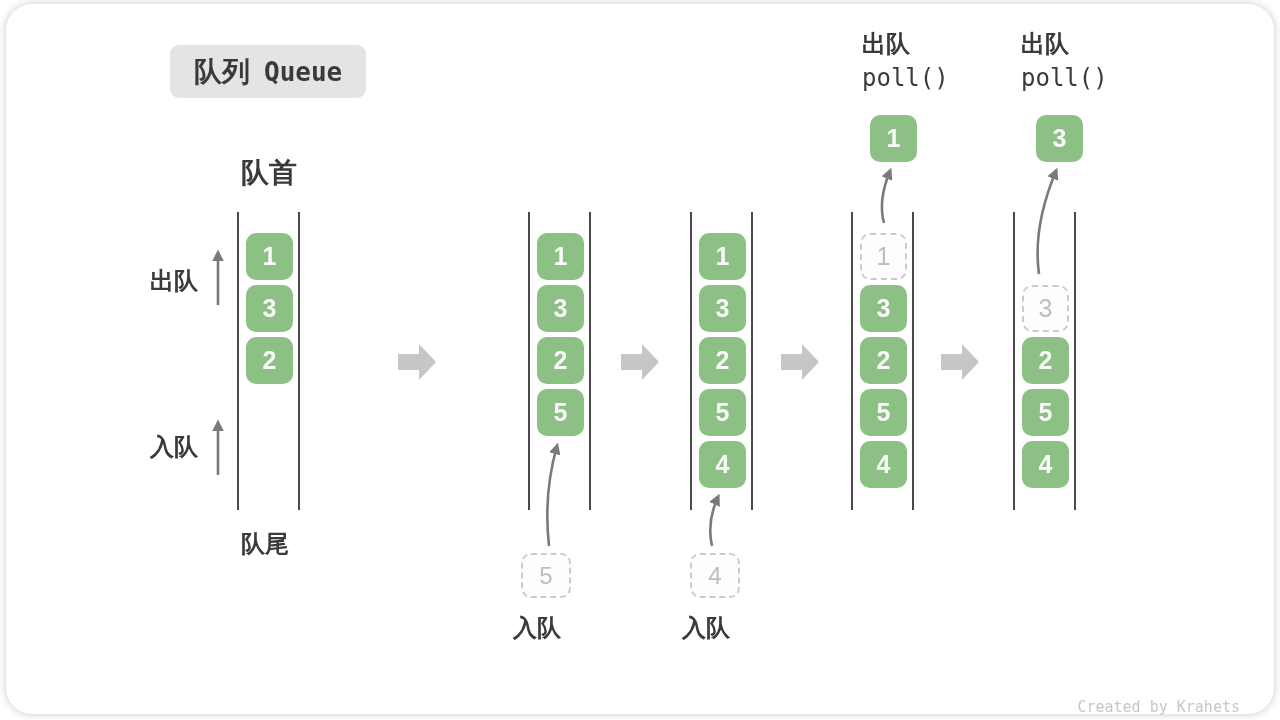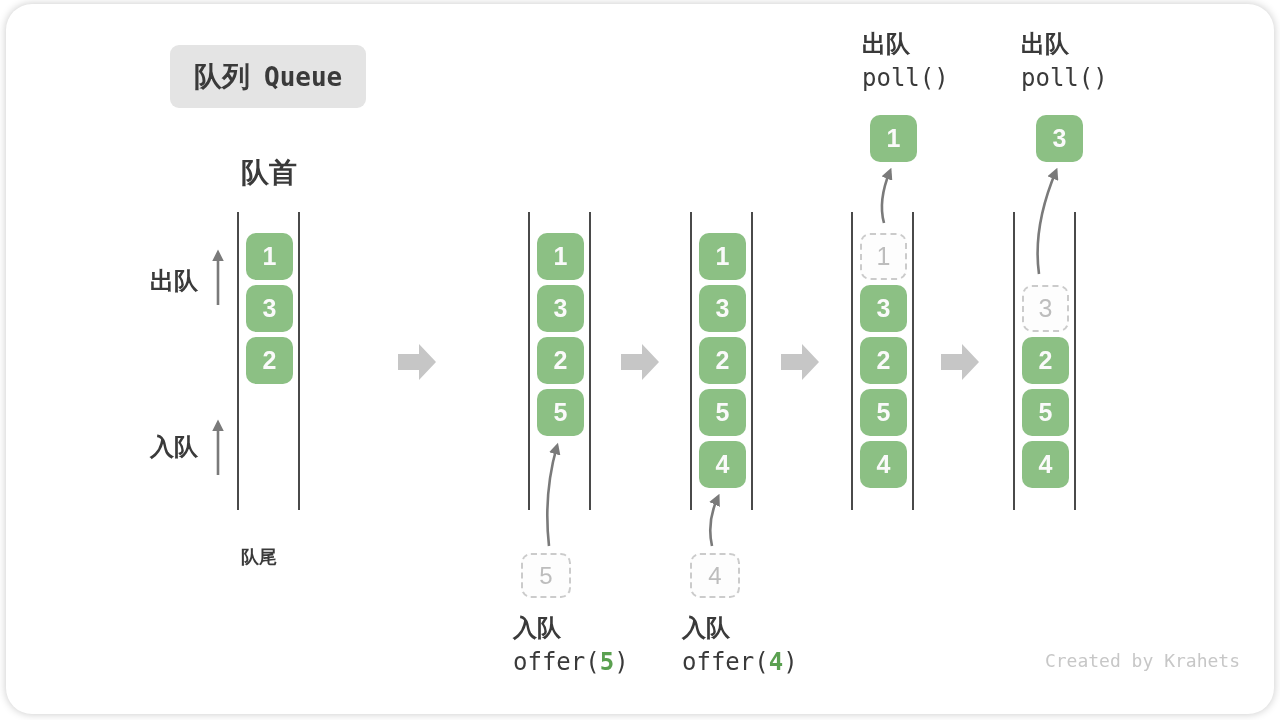--- a/index.html
+++ b/index.html
@@ -12,29 +12,29 @@
   html,body{width:1280px;height:720px;background:#fff;overflow:hidden;
     font-family:"Liberation Sans","DejaVu Sans",sans-serif;}
   .canvas{position:absolute;left:0;top:0;width:1280px;height:720px;}
   .card{position:absolute;left:6px;top:4px;width:1268px;height:710px;
     background:var(--card-bg);border-radius:26px;box-shadow:0 0 9px rgba(0,0,0,.22);}
   .overlay{position:absolute;left:0;top:0;width:1280px;height:720px;pointer-events:none;}
   .thin{stroke:var(--thin-arrow);stroke-width:2.6;fill:none;marker-end:url(#ah);}
   .ah{fill:var(--thin-arrow);}
   .block{fill:var(--block-arrow);stroke:none;}
 
-  .badge{position:absolute;left:170px;top:45px;height:63px;padding:0 24px;
+  .badge{position:absolute;left:170px;top:45px;height:53px;padding:0 24px;
     background:var(--badge-bg);border-radius:9px;display:inline-flex;
     align-items:center;gap:14px;}
   .badge .zh{font-size:28px;font-weight:700;color:var(--text-dark);}
   .badge .en{font-size:26px;font-family:"DejaVu Sans Mono",monospace;color:var(--text-dark);font-weight:bold;}
 
   .side-label{position:absolute;font-weight:700;color:var(--text-dark);}
   .lbl-front{left:241px;top:154px;font-size:28px;}
-  .lbl-rear{left:241px;top:545px;font-size:18px;}
+  .lbl-rear{left:241px;top:528px;font-size:24px;}
   .lbl-dequeue{left:150px;top:265px;font-size:24px;}
   .lbl-enqueue{left:150px;top:431px;font-size:24px;}
 
   .queue-col{position:absolute;top:212px;width:63px;height:298px;
     border-left:2px solid var(--queue-line);border-right:2px solid var(--queue-line);}
   .qbox{position:absolute;left:7px;width:47px;height:47px;border-radius:10px;
     background:var(--box-green);color:var(--box-text);font-size:25px;font-weight:700;
     display:flex;align-items:center;justify-content:center;}
   .qbox.dashed{background:#FDFDFD;border:2px dashed var(--dashed-border);
     color:var(--dashed-text);font-weight:500;}
@@ -44,22 +44,22 @@
     display:flex;align-items:center;justify-content:center;font-size:25px;}
   .floating.green{background:var(--box-green);color:var(--box-text);font-weight:700;}
   .floating.pending{width:50px;height:45px;background:#FDFDFD;
     border:2px dashed var(--dashed-border);color:var(--dashed-text);font-weight:500;font-size:24px;}
 
   .op{position:absolute;color:var(--text-dark);}
   .op .op-label{font-size:24px;font-weight:600;line-height:32px;}
   .op .op-code{font-family:"DejaVu Sans Mono",monospace;font-size:24px;line-height:36px;}
   .op .arg{color:var(--arg-green);font-weight:700;}
 
-  .watermark{position:absolute;right:40px;top:650px;font-family:"DejaVu Sans Mono",monospace;
-    font-size:18px;color:var(--watermark);}
+  .watermark{position:absolute;right:40px;top:698px;font-family:"DejaVu Sans Mono",monospace;
+    font-size:15px;color:var(--watermark);}
 </style>
 </head>
 <body>
 
 <div class="canvas">
   <div class="card"></div>
 
   <svg class="overlay" viewBox="0 0 1280 720">
     <defs>
       <marker id="ah" viewBox="0 0 10 10" refX="7" refY="5" markerWidth="4.5" markerHeight="4.5" orient="auto">
@@ -96,34 +96,32 @@
 
   <div class="queue-col" style="left:528px">
     <div class="qbox row0">1</div>
     <div class="qbox row1">3</div>
     <div class="qbox row2">2</div>
     <div class="qbox row3">5</div>
   </div>
   <div class="floating pending" style="left:521px;top:553px">5</div>
   <div class="op" style="left:513px;top:612px">
     <div class="op-label">入队</div>
-    <div class="op-code"><span>offer(</span><span class="arg">5</span><span>)</span></div>
   </div>
 
   <div class="queue-col" style="left:690px">
     <div class="qbox row0">1</div>
     <div class="qbox row1">3</div>
     <div class="qbox row2">2</div>
     <div class="qbox row3">5</div>
     <div class="qbox row4">4</div>
   </div>
   <div class="floating pending" style="left:690px;top:553px">4</div>
   <div class="op" style="left:682px;top:612px">
     <div class="op-label">入队</div>
-    <div class="op-code"><span>offer(</span><span class="arg">4</span><span>)</span></div>
   </div>
 
   <div class="queue-col" style="left:851px">
     <div class="qbox dashed row0">1</div>
     <div class="qbox row1">3</div>
     <div class="qbox row2">2</div>
     <div class="qbox row3">5</div>
     <div class="qbox row4">4</div>
   </div>
   <div class="floating green" style="left:870px;top:115px">1</div>

